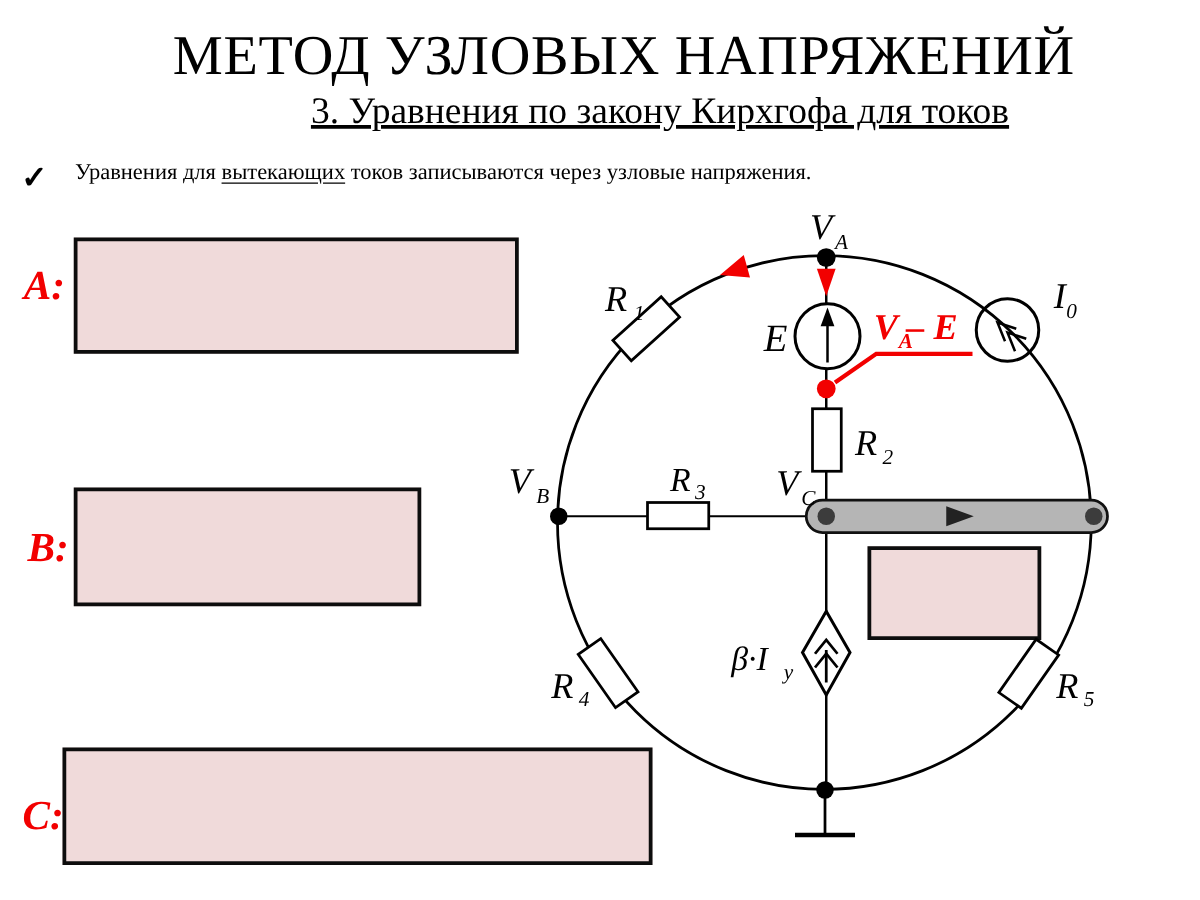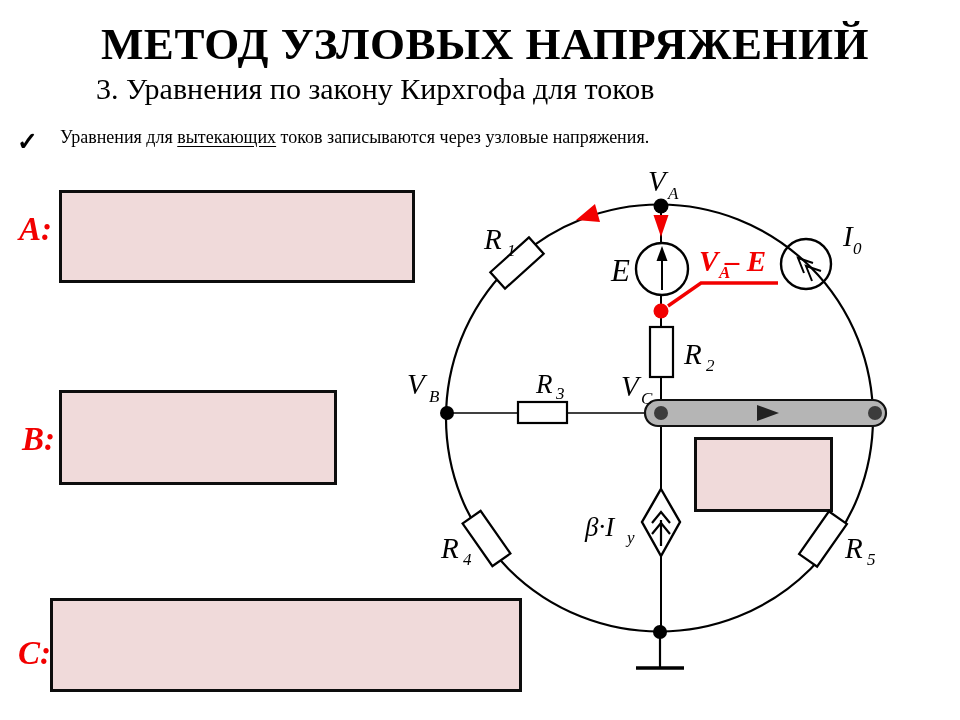--- a/index.html
+++ b/index.html
@@ -1,21 +1,21 @@
 <!DOCTYPE html>
 <html><head>
 <meta charset="utf-8">
 <style>
   html,body{margin:0;padding:0;background:#fff;}
   #slide{position:relative;width:960px;height:720px;background:#ffffff;overflow:hidden;
          font-family:"Liberation Serif","DejaVu Serif",serif;}
-  .title{position:absolute;top:22px;left:24px;width:922px;text-align:center;
-         font-size:45px;font-weight:bold;color:#000;line-height:1.0;letter-spacing:.5px;}
-  .subtitle{position:absolute;top:74px;left:96px;width:864px;text-align:left;
-         font-size:30px;color:#000;line-height:1.0;}
+  .title{position:absolute;top:22px;left:38px;width:922px;text-align:center;
+         font-size:45px;font-weight:normal;color:#000;line-height:1.0;letter-spacing:.5px;}
+  .subtitle{position:absolute;top:74px;left:96px;width:864px;text-align:center;
+         font-size:30px;color:#000;line-height:1.0;text-decoration:underline;}
   .bullet-check{position:absolute;top:127px;left:17px;font-size:25px;font-weight:bold;color:#000;}
   .bullet-text{position:absolute;top:128px;left:60px;width:890px;font-size:18px;color:#000;line-height:1.1;}
   .bullet-text u{text-underline-offset:3px;}
   .eqbox{position:absolute;background:#f0dada;border:3px solid #0d0d0d;box-sizing:border-box;}
   #box-a{left:59px;top:190px;width:356px;height:93px;}
   #box-b{left:59px;top:390px;width:278px;height:95px;}
   #box-c{left:50px;top:598px;width:472px;height:94px;}
   #box-d{left:694px;top:437px;width:139px;height:75px;}
   .eqlabel{position:absolute;color:#f20000;font-weight:bold;font-style:italic;
            font-size:33px;line-height:1;}

